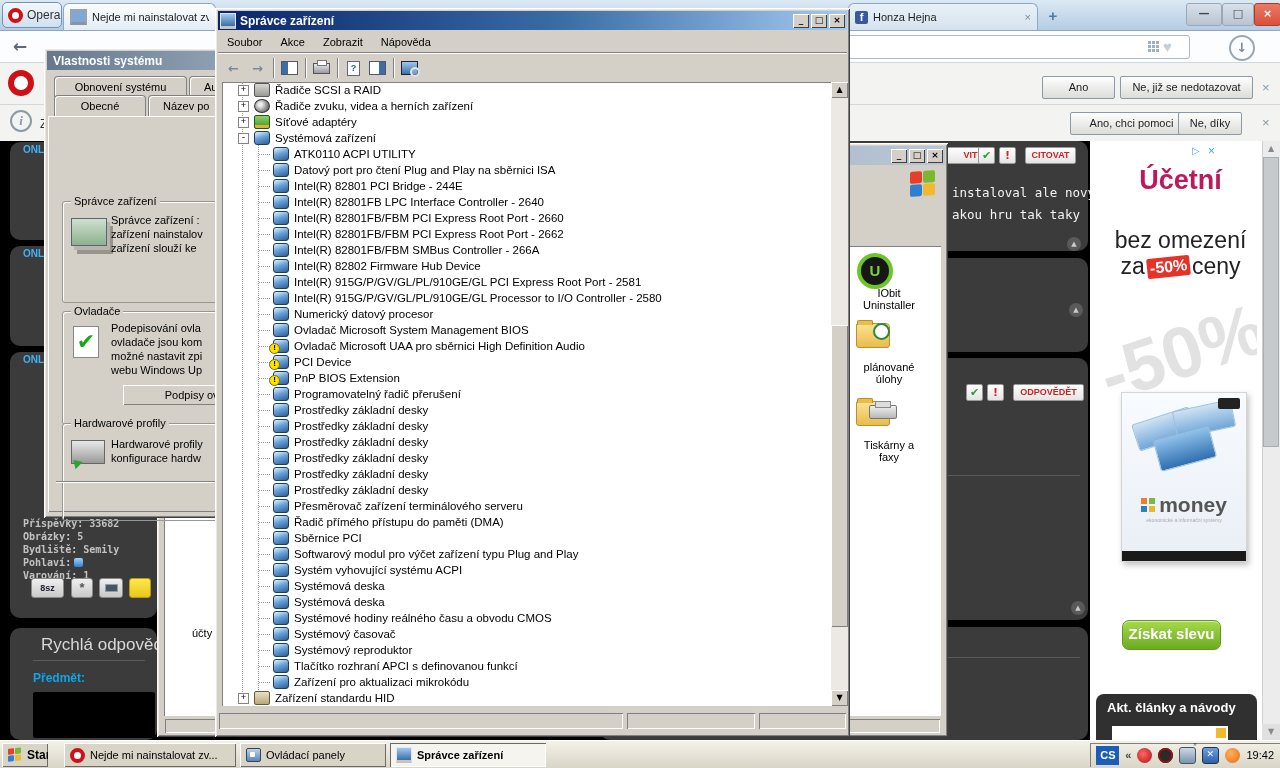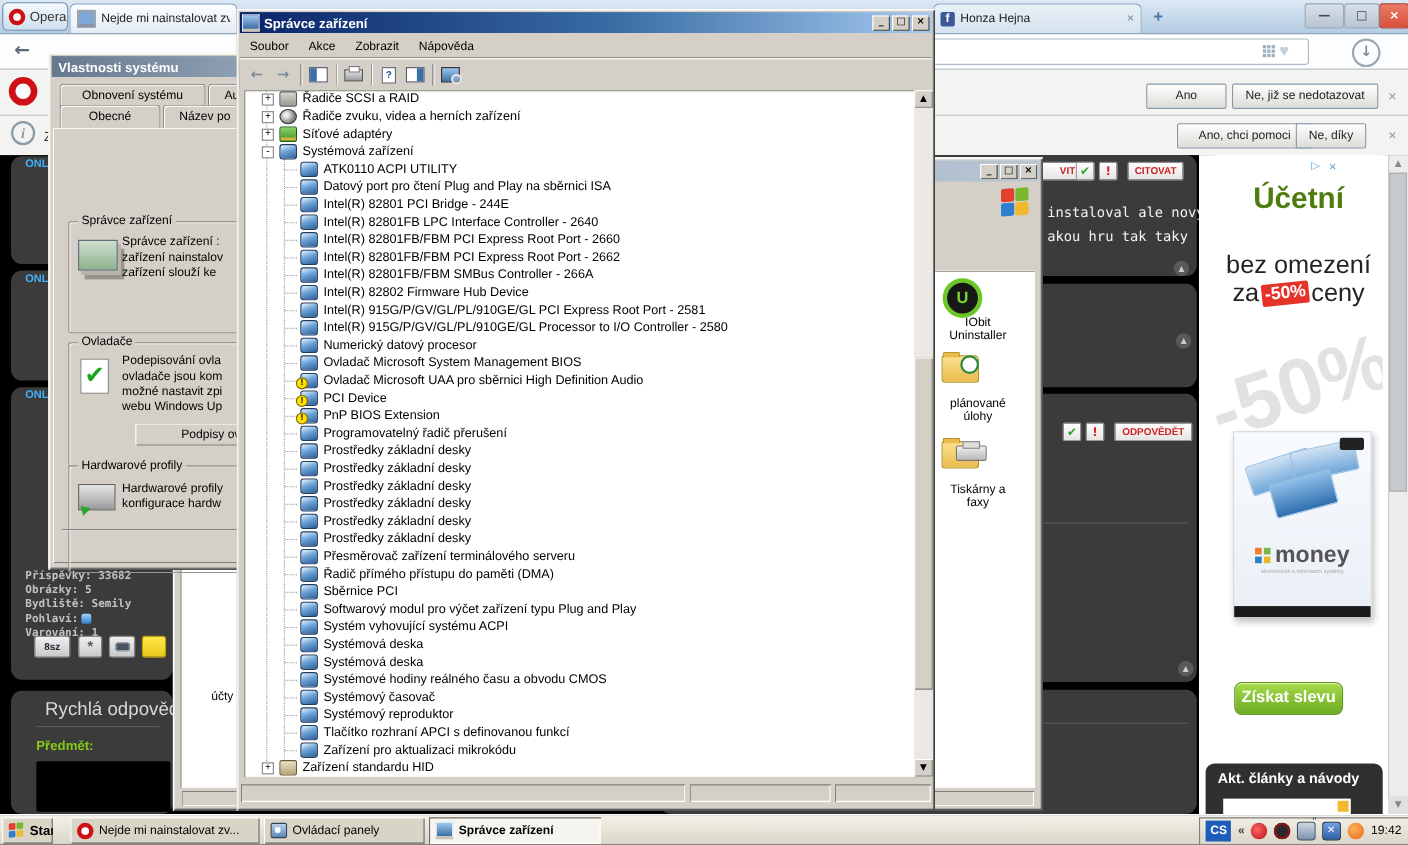--- a/index.html
+++ b/index.html
@@ -67,21 +67,21 @@
   #gender-ico{left:74px;top:417px;width:9px;height:9px;background:linear-gradient(#9fd4ff,#2f7fd0);border-radius:2px;}
   .pbtn{position:absolute;top:437px;height:20px;background:linear-gradient(#efefef,#c9c9c9);border:1px solid #8a8a8a;border-radius:3px;
         text-align:center;font:bold 9px/18px "Liberation Sans";color:#223;box-sizing:border-box;}
   #pb1{left:31px;width:33px;}
   #pb2{left:71px;width:22px;font-size:13px;color:#555;}
   #pb3{left:99px;width:24px;}
   .cam{display:inline-block;width:13px;height:8px;background:#4a5560;border-radius:2px;margin-top:5px;box-shadow:inset 0 0 0 1px #8fa0b0;}
   #pb4{left:129px;width:22px;background:linear-gradient(#ffe84a,#e8c81a);border-color:#b89a10;}
   #qr-title{left:33px;top:494px;color:#d8d8d8;font-size:17px;margin-left:8px;}
   #qr-line{left:33px;top:519px;width:112px;height:1px;background:#5c5c5c;}
-  #qr-subject{left:33px;top:530px;color:#84cc16;font-weight:bold;font-size:12px;}
+  #qr-subject{left:33px;top:530px;color:#0ea5e9;font-weight:bold;font-size:12px;}
   #qr-box{left:33px;top:551px;width:122px;height:46px;background:#000;border-radius:2px;}
 
   #cp1{left:600px;top:0px;width:488px;height:110px;}
   #cp2{left:600px;top:117px;width:488px;height:94px;}
   #cp3{left:600px;top:217px;width:488px;height:262px;}
   #cp4{left:600px;top:486px;width:488px;height:113px;}
   .redbtn{position:absolute;height:17px;background:linear-gradient(#ffffff,#e4e4e4);border:1px solid #999;border-radius:2px;
           color:#c22;font:bold 9px/15px "Liberation Sans";text-align:center;box-sizing:border-box;}
   #b-vit{left:946px;top:6px;width:49px;}
   .chk{color:#2a9f2a;font:bold 11px/15px "DejaVu Sans";}
@@ -94,21 +94,21 @@
   #b-odp{left:1013px;top:243px;width:71px;}
   .postline{position:absolute;color:#f2f2f2;font:12.5px "DejaVu Sans Mono";white-space:nowrap;}
   .upcirc{position:absolute;width:14px;height:14px;border-radius:50%;background:#5a5a5a;color:#ccc;
           font:7px/14px "DejaVu Sans";text-align:center;}
   .fdivider{position:absolute;height:1px;background:#5a5a5a;}
 
   #whitecol{left:1090px;top:0;width:172px;height:599px;background:#fff;}
   #ad{left:1104px;top:0px;width:153px;height:550px;background:#fff;overflow:hidden;}
   #adchoices-tr{position:absolute;left:88px;top:4px;color:#4aa3e0;font-size:10px;}
   #adchoices-x{position:absolute;left:104px;top:3px;color:#4aa3e0;font-size:12px;}
-  .adh{position:absolute;width:153px;text-align:center;color:#4d7c0f;}
+  .adh{position:absolute;width:153px;text-align:center;color:#be185d;}
   #ad1{top:24px;font:bold 27px "Liberation Sans";}
   #ad2{top:54px;font:bold 27px "Liberation Sans";}
   #ad3{top:86px;font:23px "Liberation Sans";color:#222;}
   #ad4{top:112px;display:flex;justify-content:center;align-items:center;gap:2px;font:23px "Liberation Sans";color:#222;}
   #ad-badge{display:inline-block;background:#e63329;color:#fff;font:bold 16px/18px "Liberation Sans";padding:1px 3px;border-radius:2px;transform:rotate(-6deg);}
   #ad-wm{position:absolute;left:-12px;top:170px;width:180px;text-align:center;color:#e2e2e2;font:bold 72px "Liberation Sans";transform:rotate(-18deg);}
   #ad-box{position:absolute;left:17px;top:251px;width:124px;height:168px;background:linear-gradient(#f8fbff,#e9eff6);
           border:1px solid #d5d5d5;box-shadow:2px 3px 6px rgba(0,0,0,.25);}
   .cross{position:absolute;background:linear-gradient(#cfe2f3,#6fa6d8);border:1px solid #9cc0e0;border-radius:3px;}
   #cr1{left:12px;top:22px;width:58px;height:26px;transform:rotate(-18deg);}

